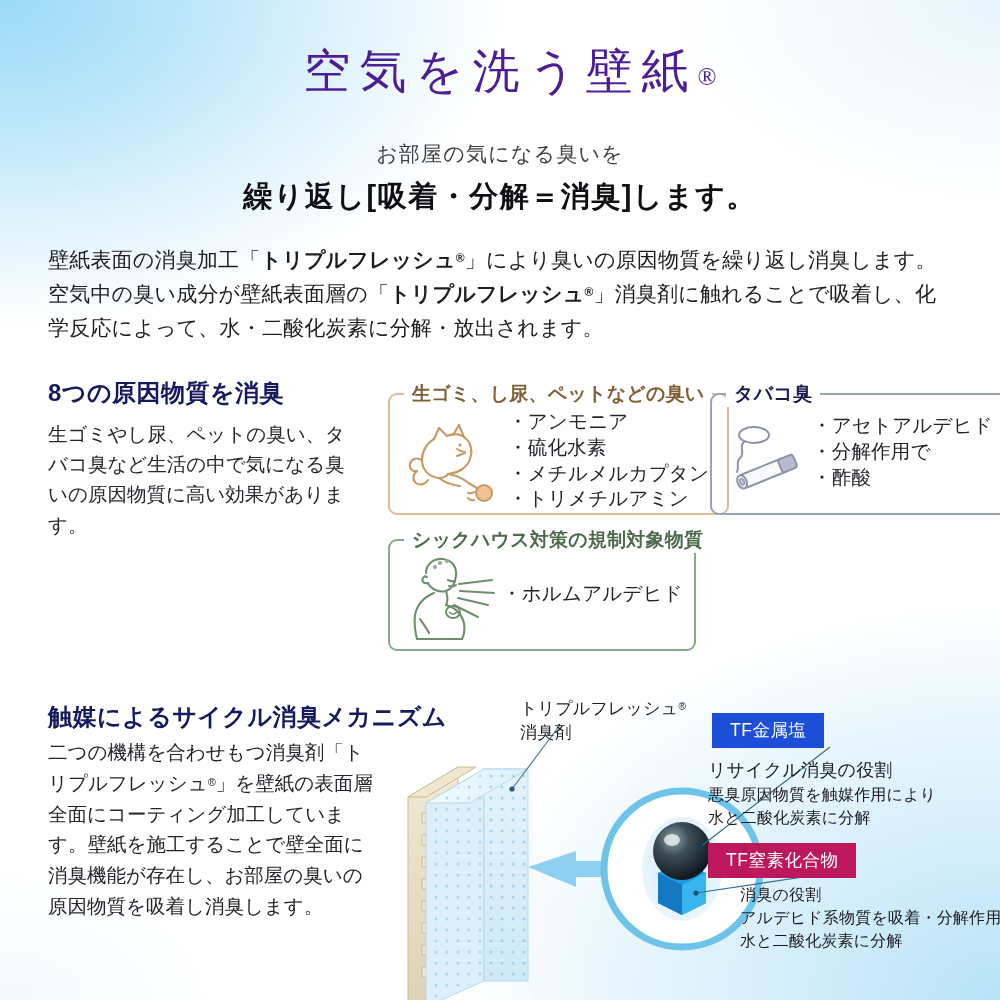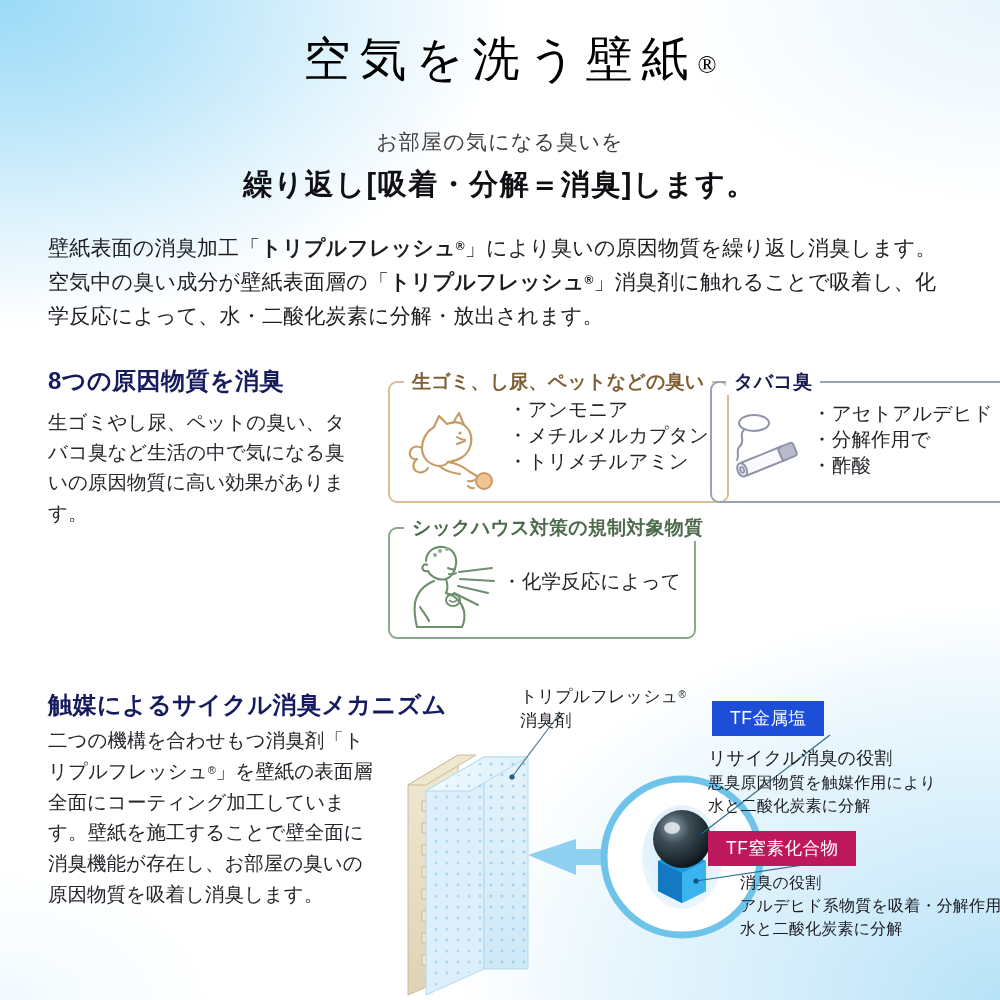--- a/index.html
+++ b/index.html
@@ -33,22 +33,22 @@
     pointer-events:none;
   }
   .layer { position:relative; z-index:2; }
 
   
   #main-title {
     text-align:center;
     font-family:"Liberation Serif","DejaVu Serif",serif;
     font-size:47px;
     letter-spacing:9px;
-    color:#000000;
-    padding-top:28px;
+    color:#4c1d95;
+    padding-top:40px;
     font-weight:400;
     white-space:nowrap;
     margin-left:20px;
   }
   #main-title .reg { font-size:25px; letter-spacing:0; vertical-align:2px; }
 
   #subtitle-1 {
     text-align:center; font-size:21px; color:#404040;
     margin-top:37px; letter-spacing:1.2px;
   }
@@ -178,20 +178,21 @@
           <path d="M53 37 C56 36 58 35 61 34"></path>
           <circle cx="56" cy="26" r="1.6" fill="#C79A63" stroke="none"></circle>
           <path d="M66 65 C70 67 73 69 75 71"></path>
         </g>
         <circle cx="80" cy="74" r="8" fill="#F0C392" stroke="#C79A63" stroke-width="2"></circle>
         <path d="M64 79 q3 3 6 2 M64 74 q4 1 6 -1" fill="none" stroke="#C79A63" stroke-width="2" stroke-linecap="round"></path>
       </svg>
 
       <div class="fbox-items">
         <div>・アンモニア</div>
+        <div>・硫化水素</div>
         <div>・メチルメルカプタン</div>
         <div>・トリメチルアミン</div>
       </div>
     </div>
 
     <div class="fbox" id="box-tobacco">
       <span class="fbox-legend">タバコ臭</span>
 
       <svg class="box-illus" id="cig-illus" width="86" height="80" viewBox="0 0 86 80">
         <ellipse cx="30" cy="14" rx="15" ry="8" fill="none" stroke="#8E93A8" stroke-width="2"></ellipse>
@@ -235,21 +236,21 @@
         <ellipse cx="49" cy="59" rx="7" ry="6" fill="none" stroke="#6E8F6E" stroke-width="2"></ellipse>
         <path d="M45 59 q4 4 8 0" fill="none" stroke="#6E8F6E" stroke-width="1.6"></path>
         <g fill="#8FAE8F">
           <circle cx="36" cy="10" r="2"></circle>
             <circle cx="43" cy="8" r="2"></circle>
             <circle cx="31" cy="14" r="2"></circle>
         </g>
       </svg>
 
       <div class="fbox-items">
-        <div>・化学反応によって</div>
+        <div>・ホルムアルデヒド</div>
       </div>
     </div>
   </section>
 
   <section id="section-mechanism">
 
     <h2 id="mech-heading" class="sec-heading">触媒によるサイクル消臭メカニズム</h2>
 
     <p id="mech-desc"><span>二つの機構を合わせもつ消臭剤「</span><span>トリプルフレッシュ</span><sup>®</sup><span>」を壁紙の表面層全面にコーティング加工しています。壁紙を施工することで壁全面に消臭機能が存在し、お部屋の臭いの原因物質を吸着し消臭します。</span></p>
 

